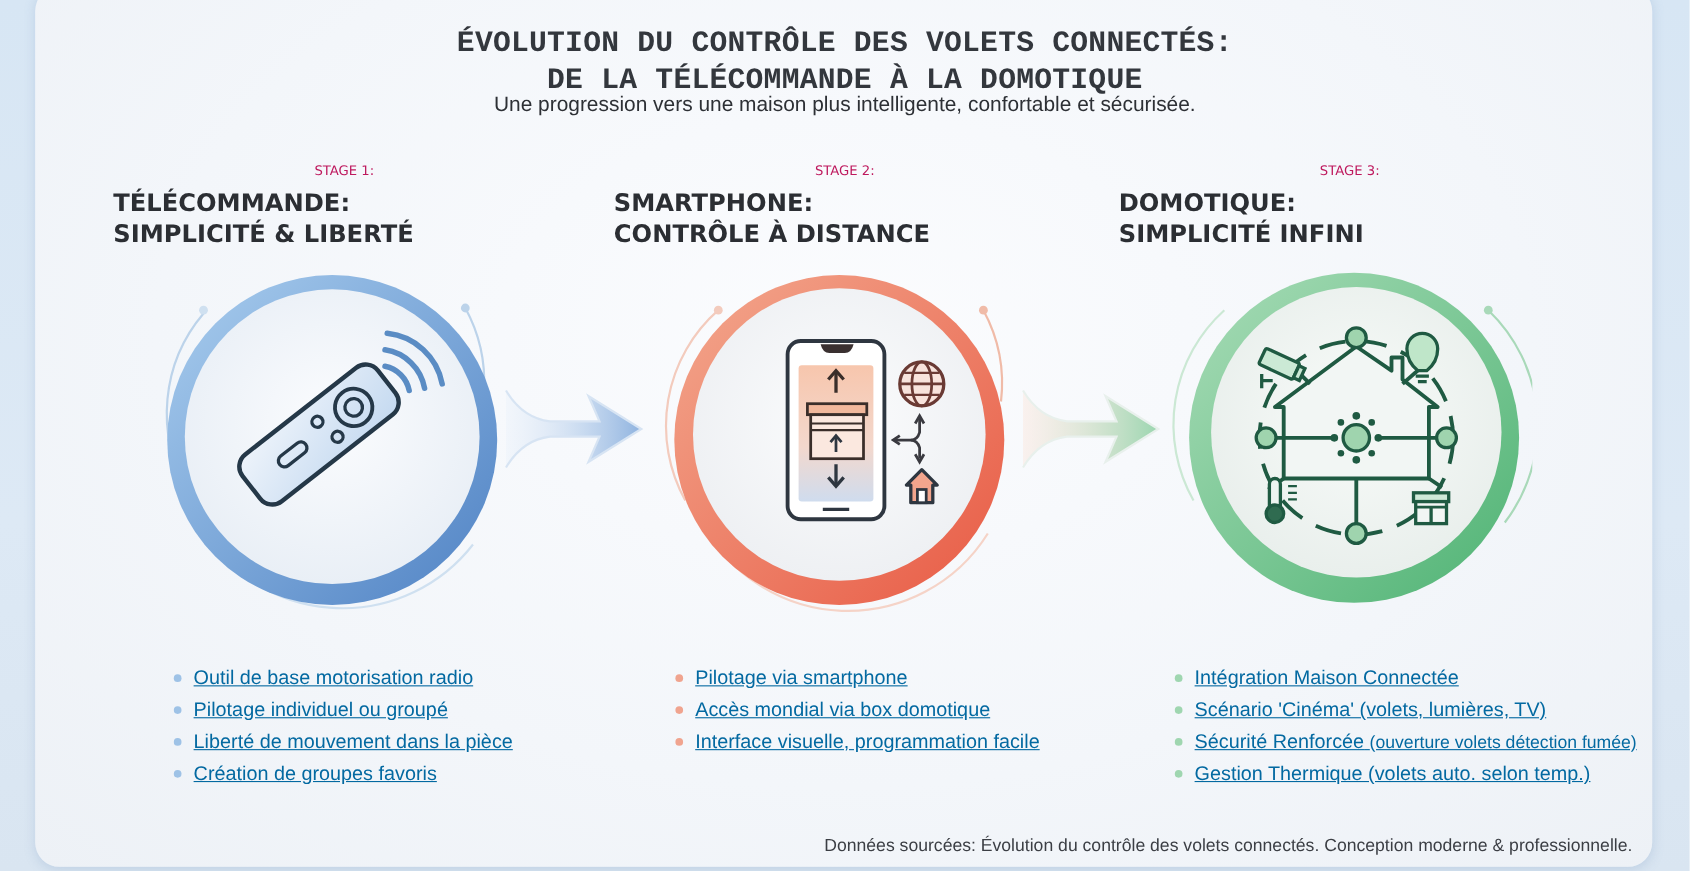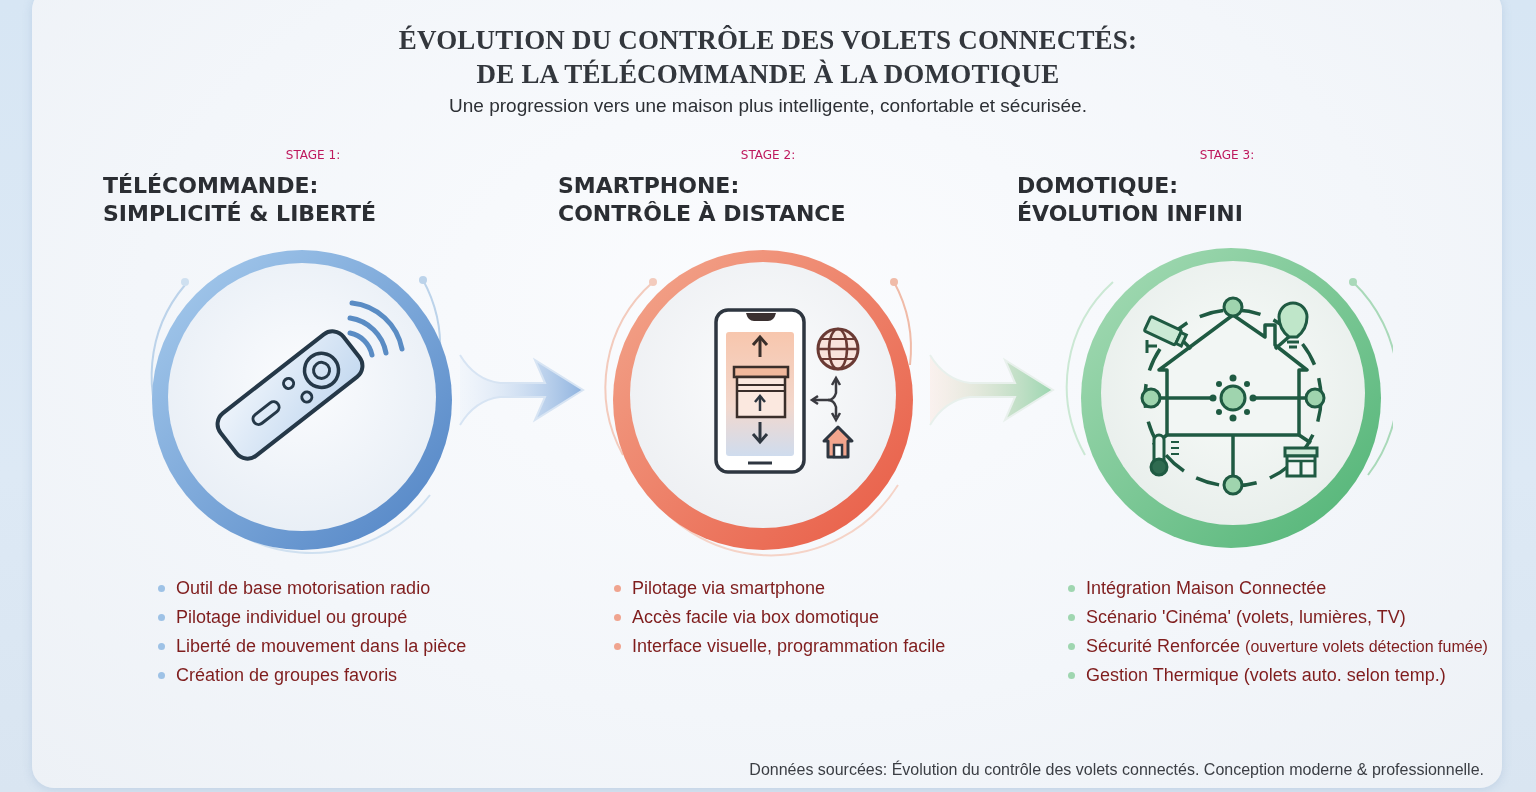--- a/index.html
+++ b/index.html
@@ -10,44 +10,44 @@
     position:relative;
   }
   .card {
     position:absolute; left:32px; top:-12px; width:1470px; height:800px;
     background: radial-gradient(ellipse at 50% 40%, #fbfcfe 0%, #f3f6fa 60%, #edf1f6 100%);
     border-radius:22px;
     box-shadow: 0 2px 10px rgba(120,150,190,0.25);
   }
   .title {
     position:absolute; left:0; width:1536px; text-align:center;
-    font-family:Liberation Serif, serif; font-weight:bold; color:#33373d;
+    font-family:Liberation Mono, monospace; font-weight:bold; color:#33373d;
     font-size:27px; letter-spacing:0.2px; line-height:34px;
   }
   .t1 { top:23px; }
   .t2 { top:57px; }
   .subtitle {
-    position:absolute; top:95px; left:0; width:1536px; text-align:center;
+    position:absolute; top:85px; left:0; width:1536px; text-align:center;
     font-size:19px; color:#2d3035;
   }
   .stage-label {
     position:absolute; width:400px; text-align:center;
     font-family:"DejaVu Sans", sans-serif; font-size:12px; color:#be185d; top:148px;
   }
   .stage-title {
     position:absolute; width:420px; text-align:left;
     font-family:"DejaVu Sans", sans-serif; font-weight:bold; font-size:22px;
     color:#2b2e33; line-height:28px; top:172px;
   }
   .circle-wrap { position:absolute; top:245px; width:330px; height:330px; }
   .circle-wrap svg { position:absolute; left:0; top:0; }
   .arrow { position:absolute; top:345px; width:140px; height:90px; }
   .bullets {
-    position:absolute; top:576px; list-style:none; margin:0; padding:0;
-    font-size:18px; color:#7f1d1d;
+    position:absolute; top:604px; list-style:none; margin:0; padding:0;
+    font-size:18px; color:#0369a1;text-decoration:underline;
   }
   .bullets li { height:29px; line-height:25px; position:relative; padding-left:20px; white-space:nowrap; }
   .bullets li .dot {
     position:absolute; left:2px; top:9px; width:7px; height:7px; border-radius:50%;
   }
   .small { font-size:16px; }
   .footer {
     position:absolute; top:761px; right:52px; font-size:16px; color:#3b3e44;
   }
 </style>
@@ -68,21 +68,21 @@
 
 <div class="stage-label" style="left:568px">STAGE 2:</div>
 <div class="stage-title" style="left:558px">
   <div>SMARTPHONE:</div>
   <div>CONTRÔLE À DISTANCE</div>
 </div>
 
 <div class="stage-label" style="left:1027px">STAGE 3:</div>
 <div class="stage-title" style="left:1017px">
   <div>DOMOTIQUE:</div>
-  <div>ÉVOLUTION INFINI</div>
+  <div>SIMPLICITÉ INFINI</div>
 </div>
 
 <div class="circle-wrap" style="left:140px">
   <svg width="330" height="330" viewBox="0 0 330 330">
     <defs>
       <radialGradient id="g1" cx="50%" cy="45%" r="55%">
         <stop offset="0%" stop-color="#fbfcfe"></stop>
           <stop offset="100%" stop-color="#e9eff6"></stop>
       </radialGradient>
       <linearGradient id="rg1" x1="0" y1="0" x2="1" y2="1">
@@ -266,21 +266,21 @@
 
 <ul class="bullets" style="left:156px">
   <li><span class="dot" style="background:#9ec2e6"></span><span>Outil de base motorisation radio</span></li>
   <li><span class="dot" style="background:#9ec2e6"></span><span>Pilotage individuel ou groupé</span></li>
   <li><span class="dot" style="background:#9ec2e6"></span><span>Liberté de mouvement dans la pièce</span></li>
   <li><span class="dot" style="background:#9ec2e6"></span><span>Création de groupes favoris</span></li>
 </ul>
 
 <ul class="bullets" style="left:612px">
   <li><span class="dot" style="background:#f0a48f"></span><span>Pilotage via smartphone</span></li>
-  <li><span class="dot" style="background:#f0a48f"></span><span>Accès facile via box domotique</span></li>
+  <li><span class="dot" style="background:#f0a48f"></span><span>Accès mondial via box domotique</span></li>
   <li><span class="dot" style="background:#f0a48f"></span><span>Interface visuelle, programmation facile</span></li>
 </ul>
 
 <ul class="bullets" style="left:1066px">
   <li><span class="dot" style="background:#9fd6b0"></span><span>Intégration Maison Connectée</span></li>
   <li><span class="dot" style="background:#9fd6b0"></span><span>Scénario 'Cinéma' (volets, lumières, TV)</span></li>
   <li><span class="dot" style="background:#9fd6b0"></span><span>Sécurité Renforcée</span> <span class="small">(ouverture volets détection fumée)</span></li>
   <li><span class="dot" style="background:#9fd6b0"></span><span>Gestion Thermique (volets auto. selon temp.)</span></li>
 </ul>
 

